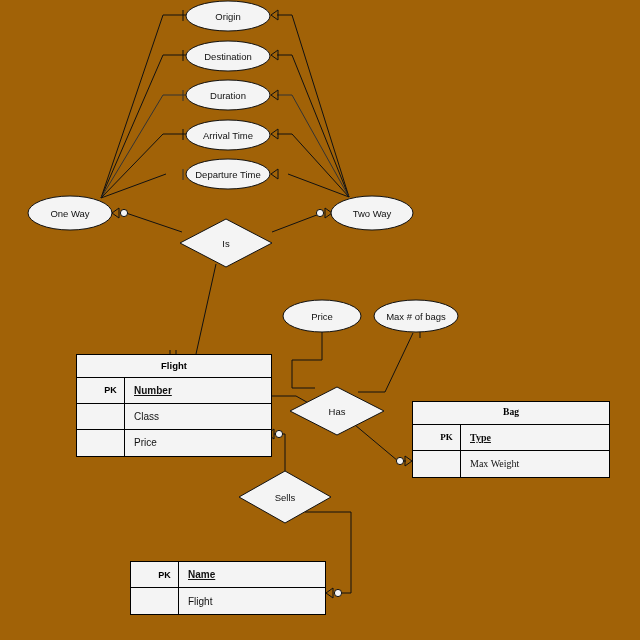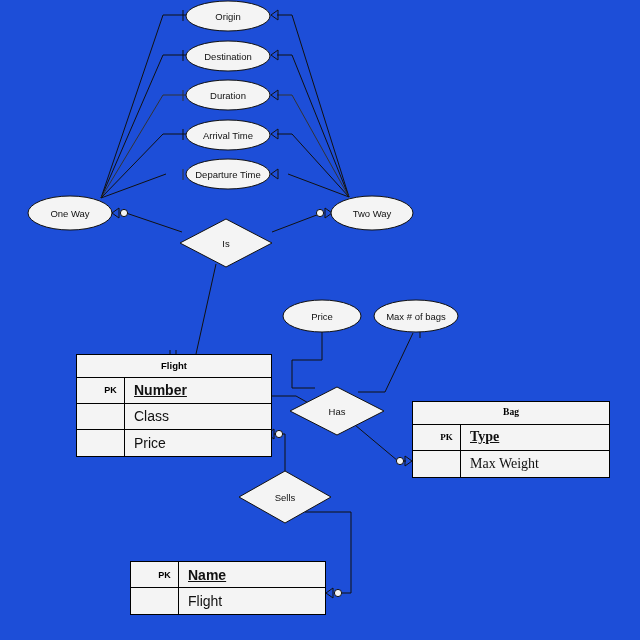--- a/index.html
+++ b/index.html
@@ -4,21 +4,21 @@
 <style>
   html, body {
     margin: 0;
     padding: 0;
     background: #f4f4f4;
   }
   #canvas-root {
     position: relative;
     width: 640px;
     height: 640px;
-    background: #1d4ed8;
+    background: #a16207;
     font-family: "Liberation Sans", sans-serif;
     overflow: hidden;
   }
   svg#er-svg {
     position: absolute;
     left: 0;
     top: 0;
     width: 640px;
     height: 640px;
   }
@@ -94,21 +94,21 @@
     border-right: 1.3px solid #000;
     align-self: stretch;
     display: flex;
     align-items: center;
     justify-content: center;
     box-sizing: border-box;
     margin-left: 20px;
   }
   .ent-attr {
     padding-left: 9px;
-    font-size: 14px;
+    font-size: 10px;
     color: #111;
     box-sizing: border-box;
     flex: 1;
   }
   .ent-attr.pk {
     font-weight: bold;
     text-decoration: underline;
   }
 </style>
 </head>

